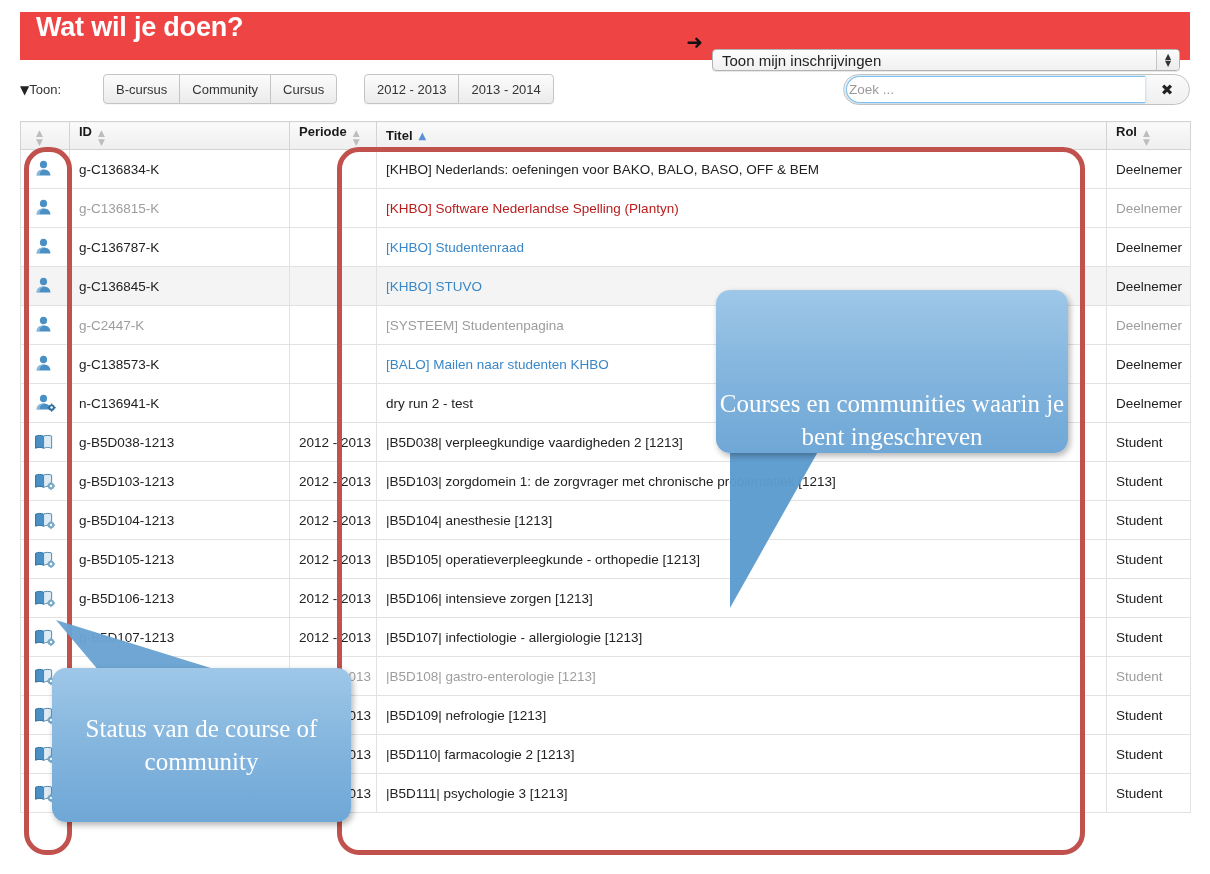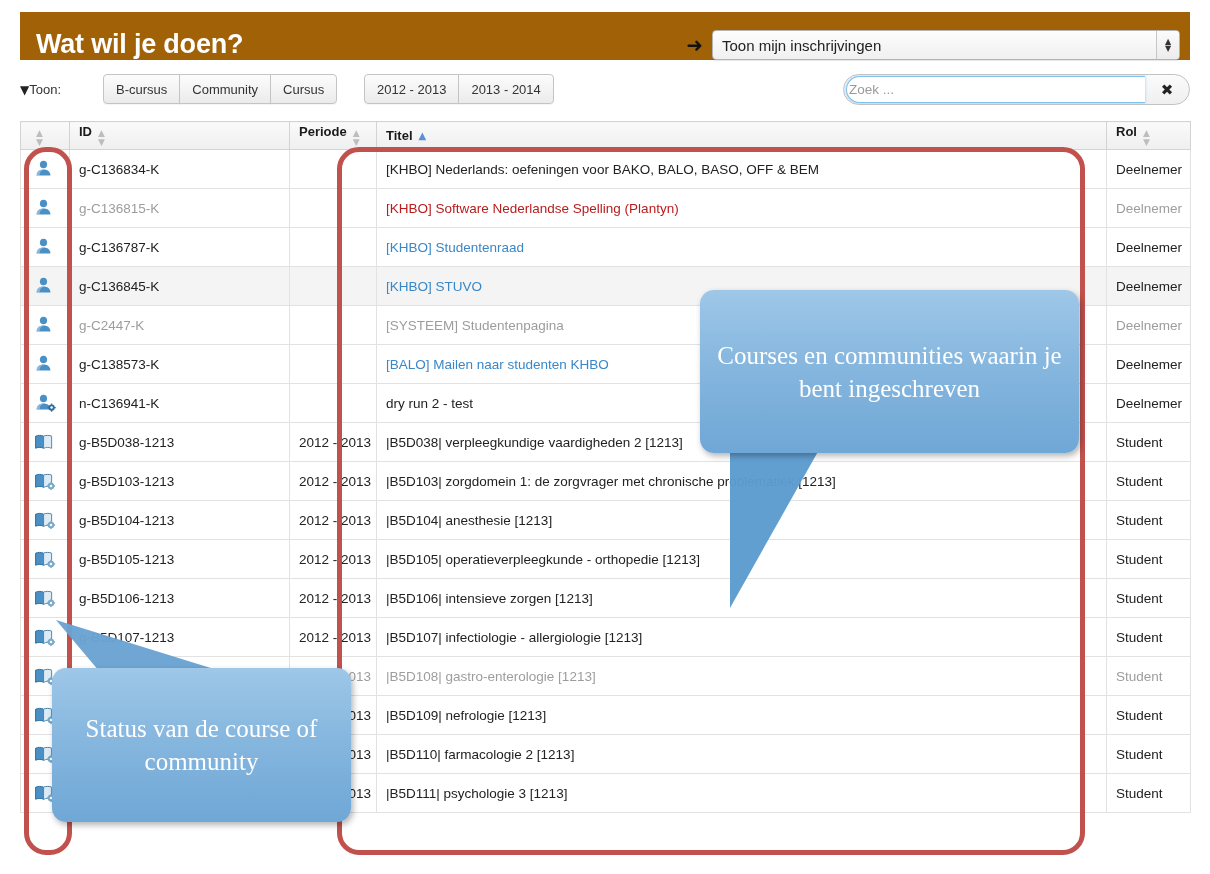--- a/index.html
+++ b/index.html
@@ -12,23 +12,23 @@
     position: relative;
     overflow: hidden;
     -webkit-font-smoothing: antialiased;
   }
 
   
   .header-bar {
     position: absolute;
     left: 20px; top: 12px;
     width: 1170px; height: 48px;
-    background: #a16207;
+    background: #ef4444;
     display: flex;
-    align-items: flex-end;
+    align-items: flex-start;
     box-sizing: border-box;
     padding: 0 10px 0 16px;
   }
   .header-title {
     color: #ffffff;
     font-size: 27px;
     font-weight: bold;
     letter-spacing: -0.2px;
     flex: 0 0 auto;
   }
@@ -38,30 +38,31 @@
     align-items: center;
   }
   .arrow-icon {
     color: #111;
     font-size: 20px;
     line-height: 1;
     margin-right: 9px;
     font-family: "DejaVu Sans", sans-serif;
   }
   .select-box {
-    width: 468px; height: 30px;
+    width: 468px; height: 22px;
     background: linear-gradient(to bottom, #fdfdfd 0%, #f0f0f0 100%);
     border: 1px solid #b3b3b3;
     border-radius: 4px;
     box-shadow: 0 1px 1px rgba(0,0,0,0.10);
     display: flex;
     align-items: center;
     box-sizing: border-box;
     padding-left: 9px;
     position: relative;
+    margin-top: 37px;
   }
   .select-value {
     font-size: 15px;
     color: #222;
   }
   .select-arrows {
     position: absolute;
     right: 0; top: 0; bottom: 0;
     width: 22px;
     border-left: 1px solid #c6c6c6;
@@ -233,22 +234,23 @@
     box-shadow: 2px 3px 6px rgba(0,0,0,0.30);
     color: #ffffff;
     font-family: "Liberation Serif", serif;
     text-align: center;
     display: flex;
     align-items: center;
     justify-content: center;
     line-height: 1.32;
   }
   #callout-main {
-    left: 700px; top: 290px; width: 379px; height: 163px;
+    left: 716px; top: 290px; width: 352px; height: 163px;
     font-size: 25px;
+    align-items: flex-end;
   }
   #callout-status {
     left: 52px; top: 668px; width: 299px; height: 154px;
     font-size: 25px;
   }
   .tail { position: absolute; pointer-events: none; }
 </style>
 </head>
 <body>
 

